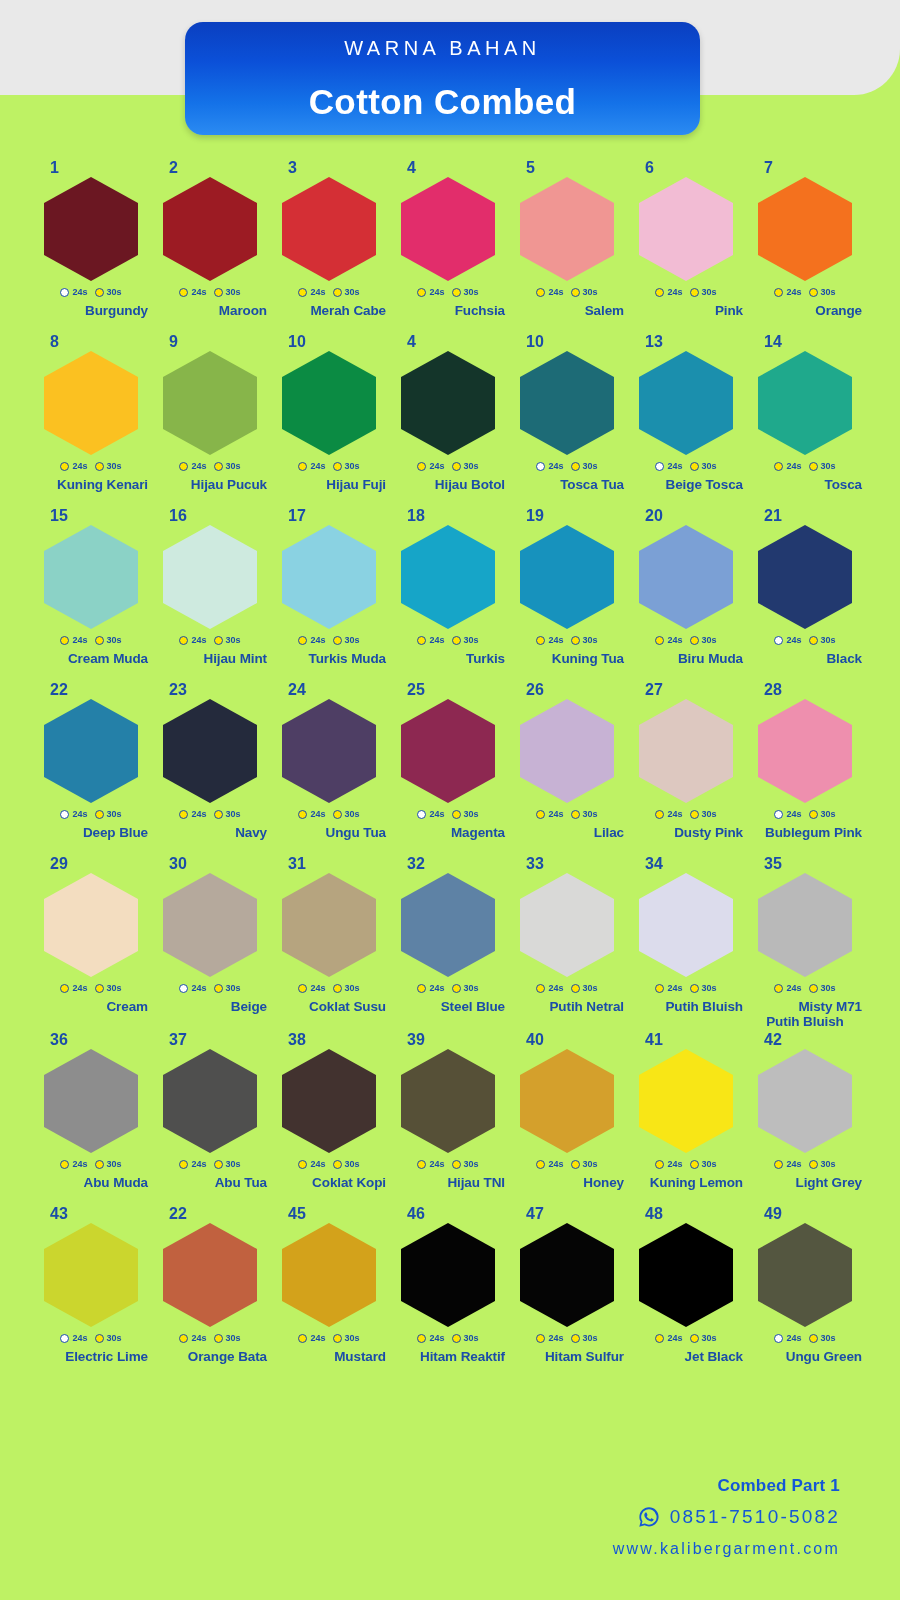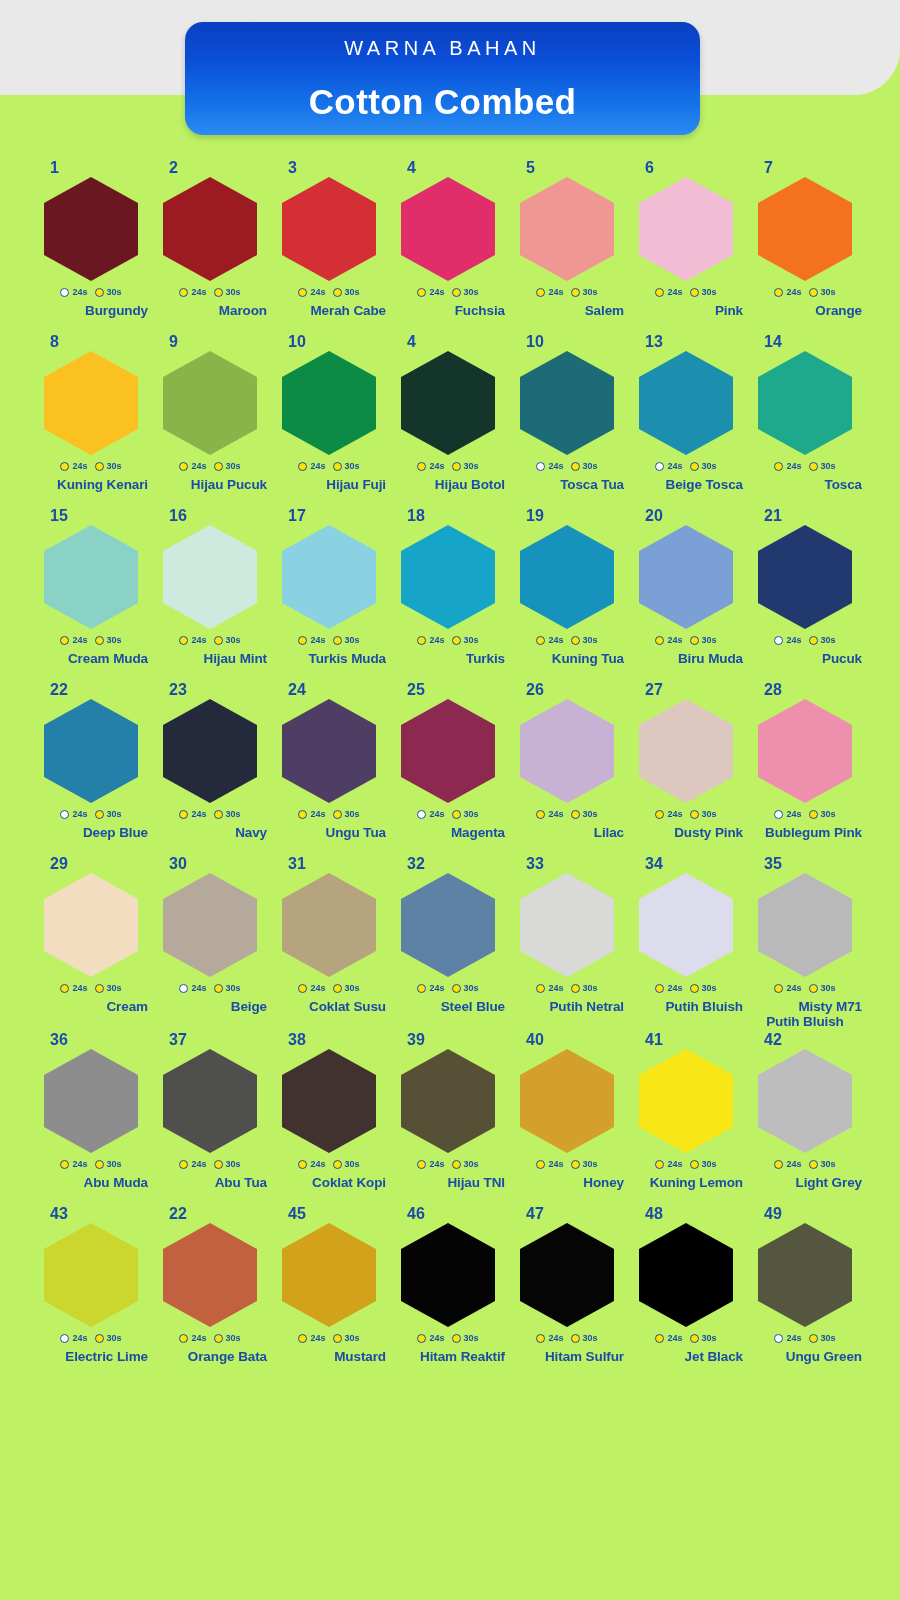--- a/index.html
+++ b/index.html
@@ -547,21 +547,21 @@
           <div class="avail">
             <div class="pill">
               <span class="dot"></span>
               <span class="dotlabel">24s</span>
             </div>
             <div class="pill">
               <span class="dot on"></span>
               <span class="dotlabel">30s</span>
             </div>
           </div>
-          <div class="name">Pucuk</div>
+          <div class="name">Black</div>
         </div>
       </div>
       <div class="row">
         <div class="cell">
           <div class="num">22</div>
           <div class="hexwrap">
             <div class="hex" style="background: rgb(36, 128, 168);"></div>
           </div>
           <div class="avail">
             <div class="pill">
@@ -1037,14 +1037,27 @@
             <div class="pill">
               <span class="dot on"></span>
               <span class="dotlabel">30s</span>
             </div>
           </div>
           <div class="name">Ungu Green</div>
         </div>
       </div>
     </div>
 
+  <div class="footer">
+    <div class="f-part">Combed Part 1</div>
+    <div class="f-phone-row">
+      <span>
+        <svg class="wa" width="24" height="24" viewBox="0 0 24 24">
+          <path fill="#1457d6" d="M12 2.3c-5.3 0-9.6 4.3-9.6 9.6 0 1.7.4 3.3 1.3 4.7L2.3 21.7l5.3-1.4c1.3.7 2.8 1.1 4.4 1.1 5.3 0 9.6-4.3 9.6-9.6S17.3 2.3 12 2.3zm0 17.4c-1.4 0-2.8-.4-4-1.1l-.3-.2-3 .8.8-2.9-.2-.3a7.7 7.7 0 1 1 6.7 3.7z"></path>
+          <path fill="#1457d6" d="M16.3 14c-.2-.1-1.4-.7-1.6-.8-.2-.1-.4-.1-.5.1l-.7.9c-.1.2-.3.2-.5.1-.2-.1-1-.4-1.9-1.2-.7-.6-1.2-1.4-1.3-1.6-.1-.2 0-.4.1-.5l.4-.5c.1-.1.2-.3.2-.4 0-.2 0-.3-.1-.4l-.7-1.7c-.2-.4-.4-.4-.5-.4h-.5c-.2 0-.4.1-.6.3-.2.2-.8.8-.8 2s.8 2.3.9 2.5c.1.2 1.6 2.5 3.9 3.4.5.2 1 .4 1.3.5.5.2 1 .1 1.4.1.4-.1 1.4-.6 1.6-1.1.2-.6.2-1 .1-1.1 0-.1-.2-.1-.4-.2z"></path>
+        </svg>
+      </span>
+      <span class="f-phone">0851-7510-5082</span>
+    </div>
+    <div class="f-web">www.kalibergarment.com</div>
+  </div>
 
 </div>
 
 </body></html>

